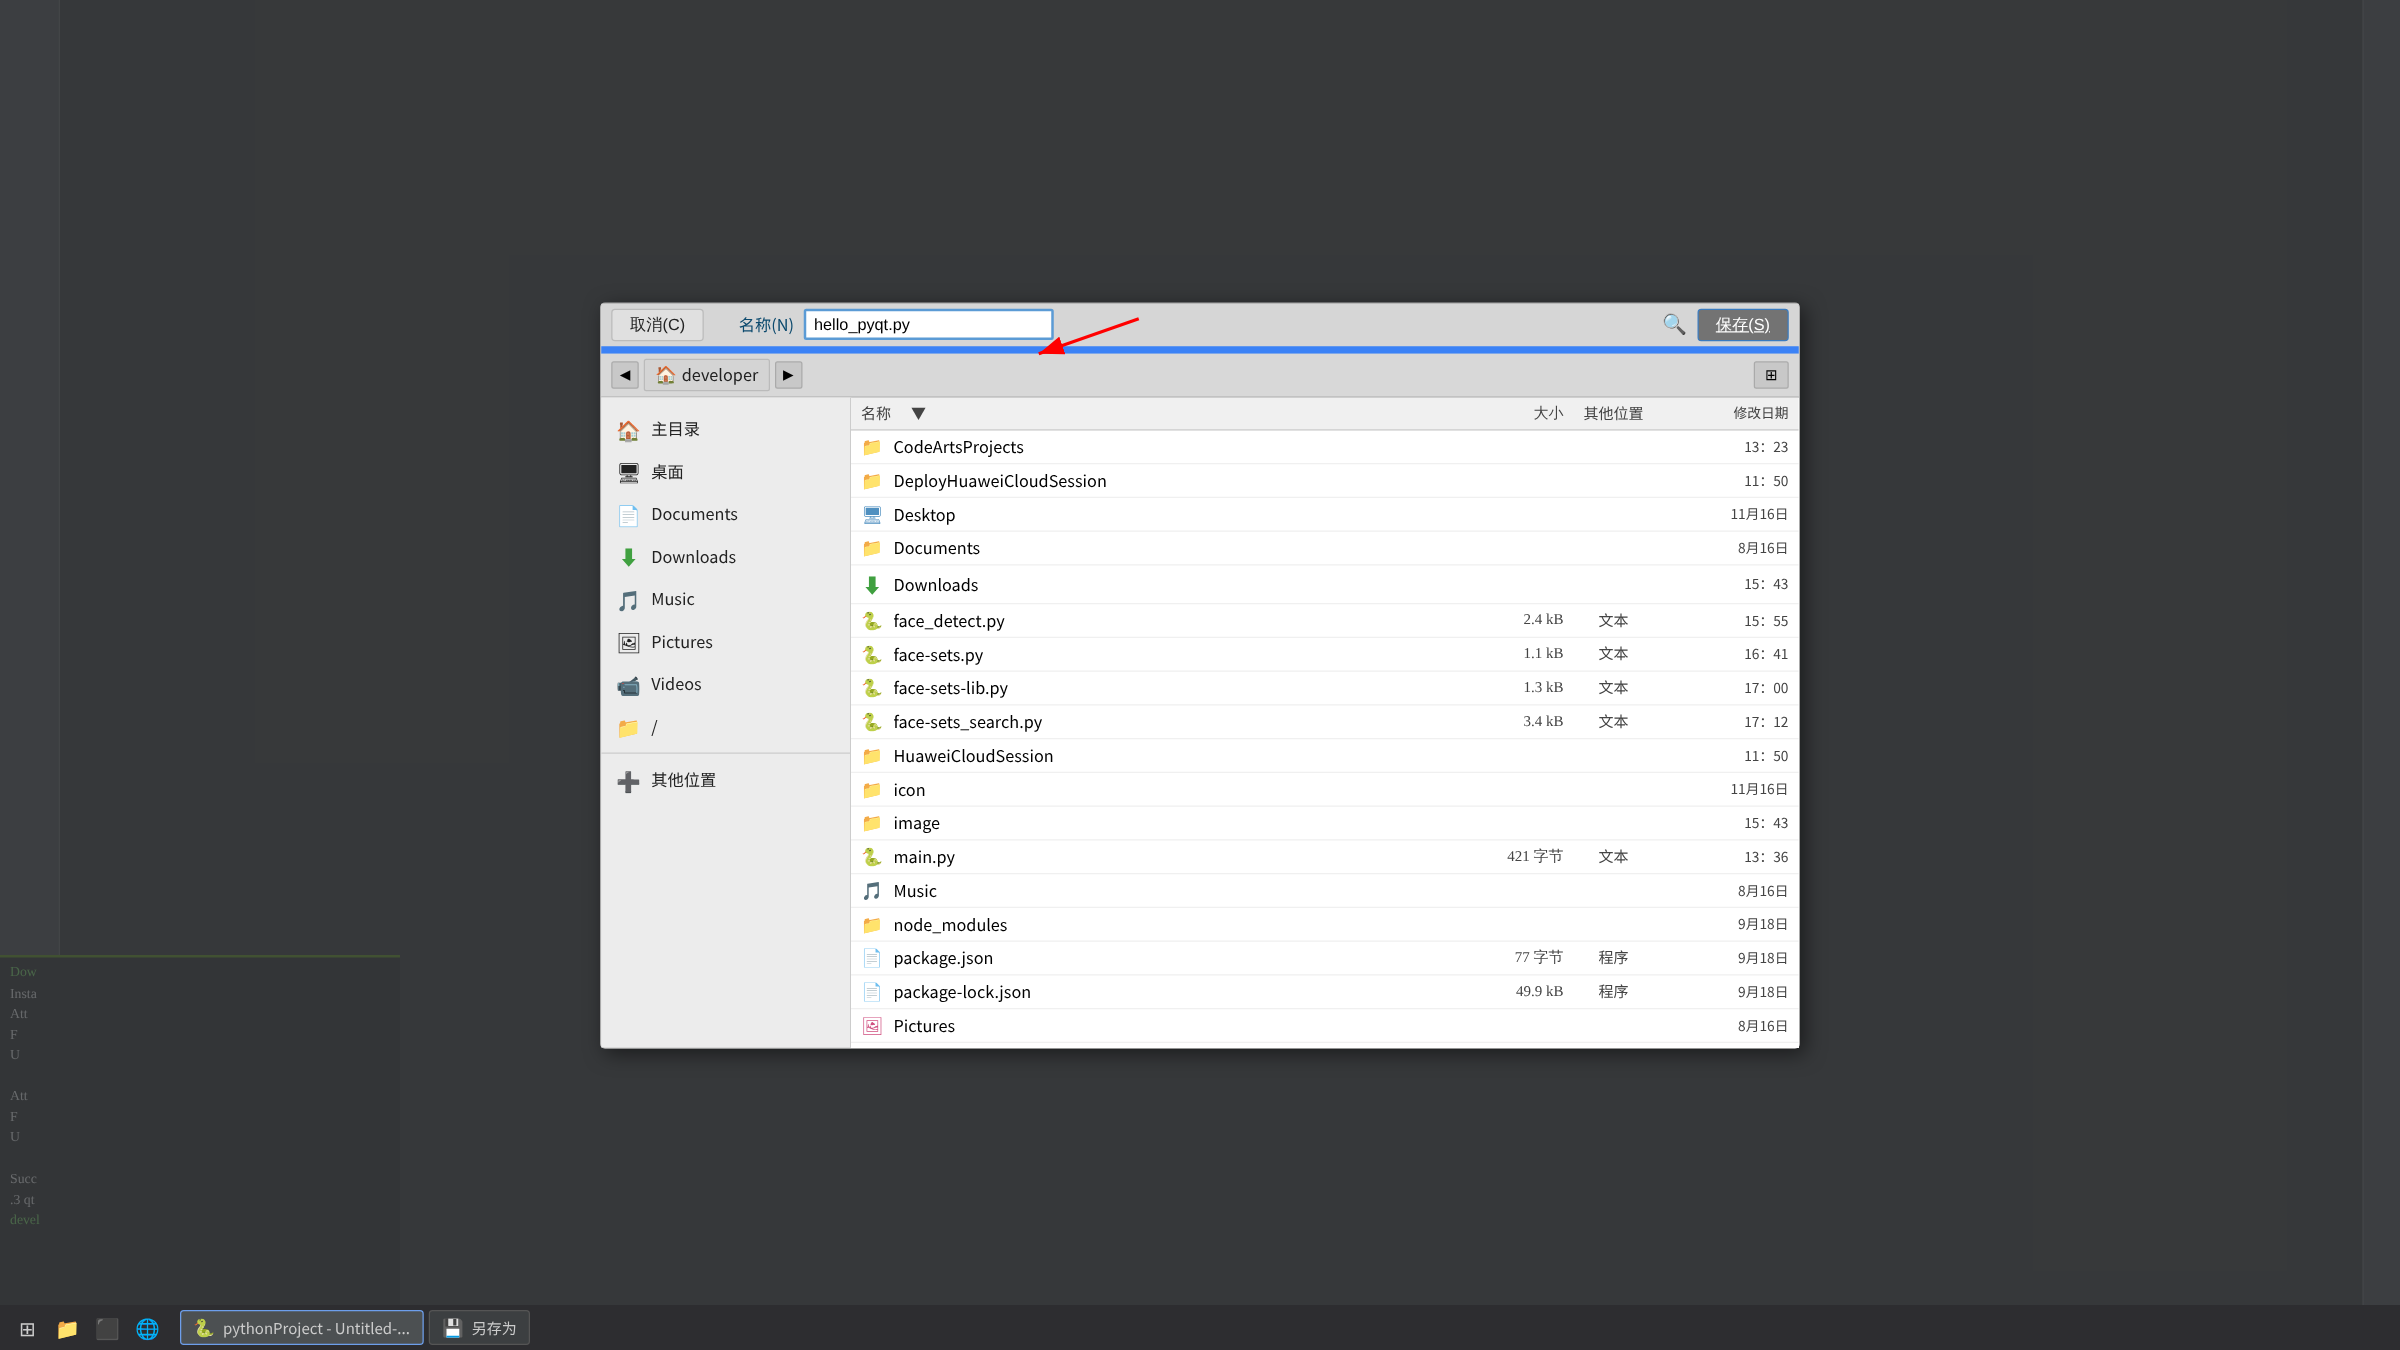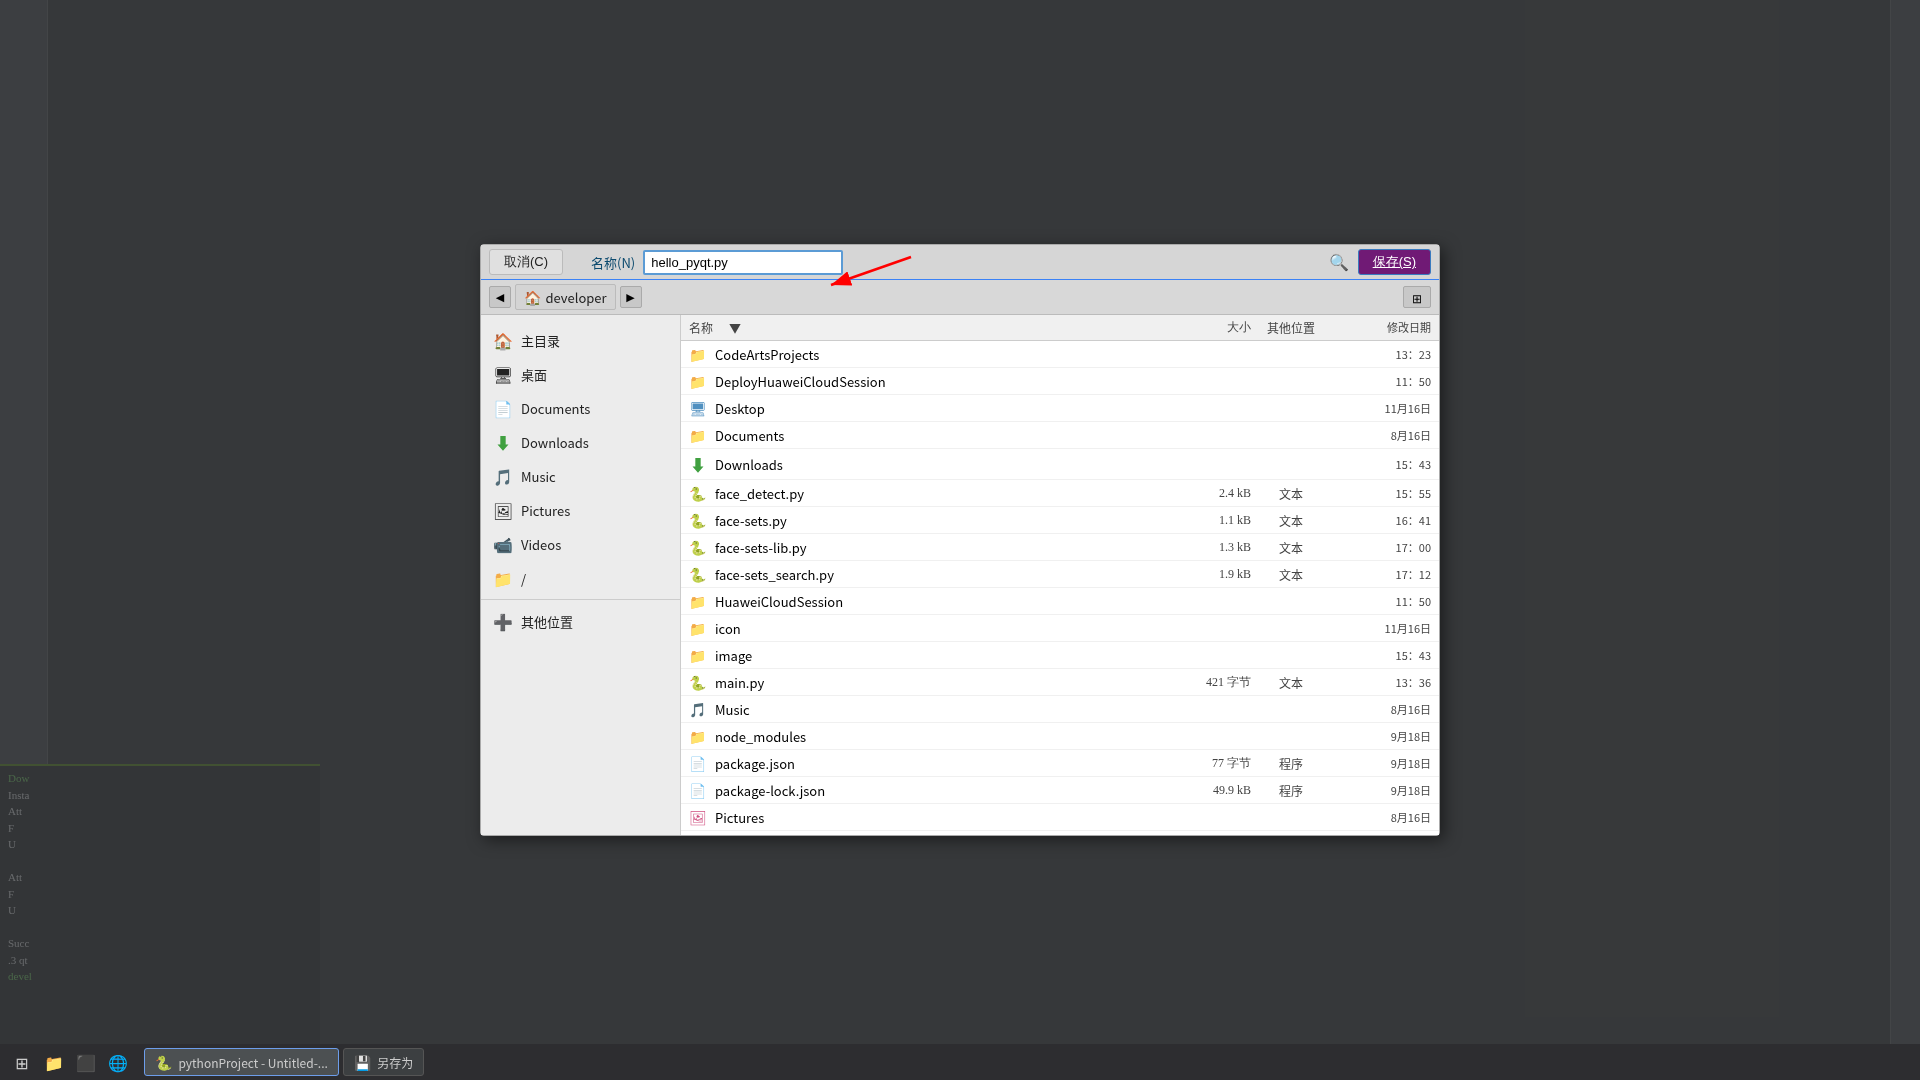--- a/index.html
+++ b/index.html
@@ -31,21 +31,21 @@
       box-shadow: 4px 4px 16px rgba(0,0,0,0.5);
       display: flex;
       flex-direction: column;
     }
 
     
     .dialog-topbar {
       display: flex;
       align-items: center;
       background: #d6d6d6;
-      border-bottom: 1px solid #3b82f6;
+      border-bottom: 6px solid #3b82f6;
       padding: 4px 8px;
       gap: 8px;
     }
 
     .dialog-topbar .cancel-btn {
       background: #e0e0e0;
       border: 1px solid #bbb;
       border-radius: 3px;
       padding: 3px 14px;
       font-size: 13px;
@@ -72,21 +72,21 @@
     .dialog-topbar .search-icon-btn {
       margin-left: auto;
       background: none;
       border: none;
       cursor: pointer;
       font-size: 16px;
       color: #555;
     }
 
     .dialog-topbar .save-btn {
-      background: #701a75;
+      background: #737373;
       border: 1px solid #3a7bbf;
       border-radius: 3px;
       padding: 3px 14px;
       font-size: 13px;
       cursor: pointer;
       color: white;
       text-decoration: underline;
     }
 
     
@@ -535,21 +535,21 @@
     </div>
     <div class="col-size">1.3 kB</div>
     <div class="col-type">文本</div>
     <div class="col-date">17：00</div>
   </div>
             <div class="filelist-row">
     <div class="file-name">
       <span class="file-icon python">🐍</span>
       <span>face-sets_search.py</span>
     </div>
-    <div class="col-size">1.9 kB</div>
+    <div class="col-size">3.4 kB</div>
     <div class="col-type">文本</div>
     <div class="col-date">17：12</div>
   </div>
             <div class="filelist-row">
     <div class="file-name">
       <span class="file-icon folder">📁</span>
       <span>HuaweiCloudSession</span>
     </div>
     <div class="col-size"></div>
     <div class="col-type"></div>

